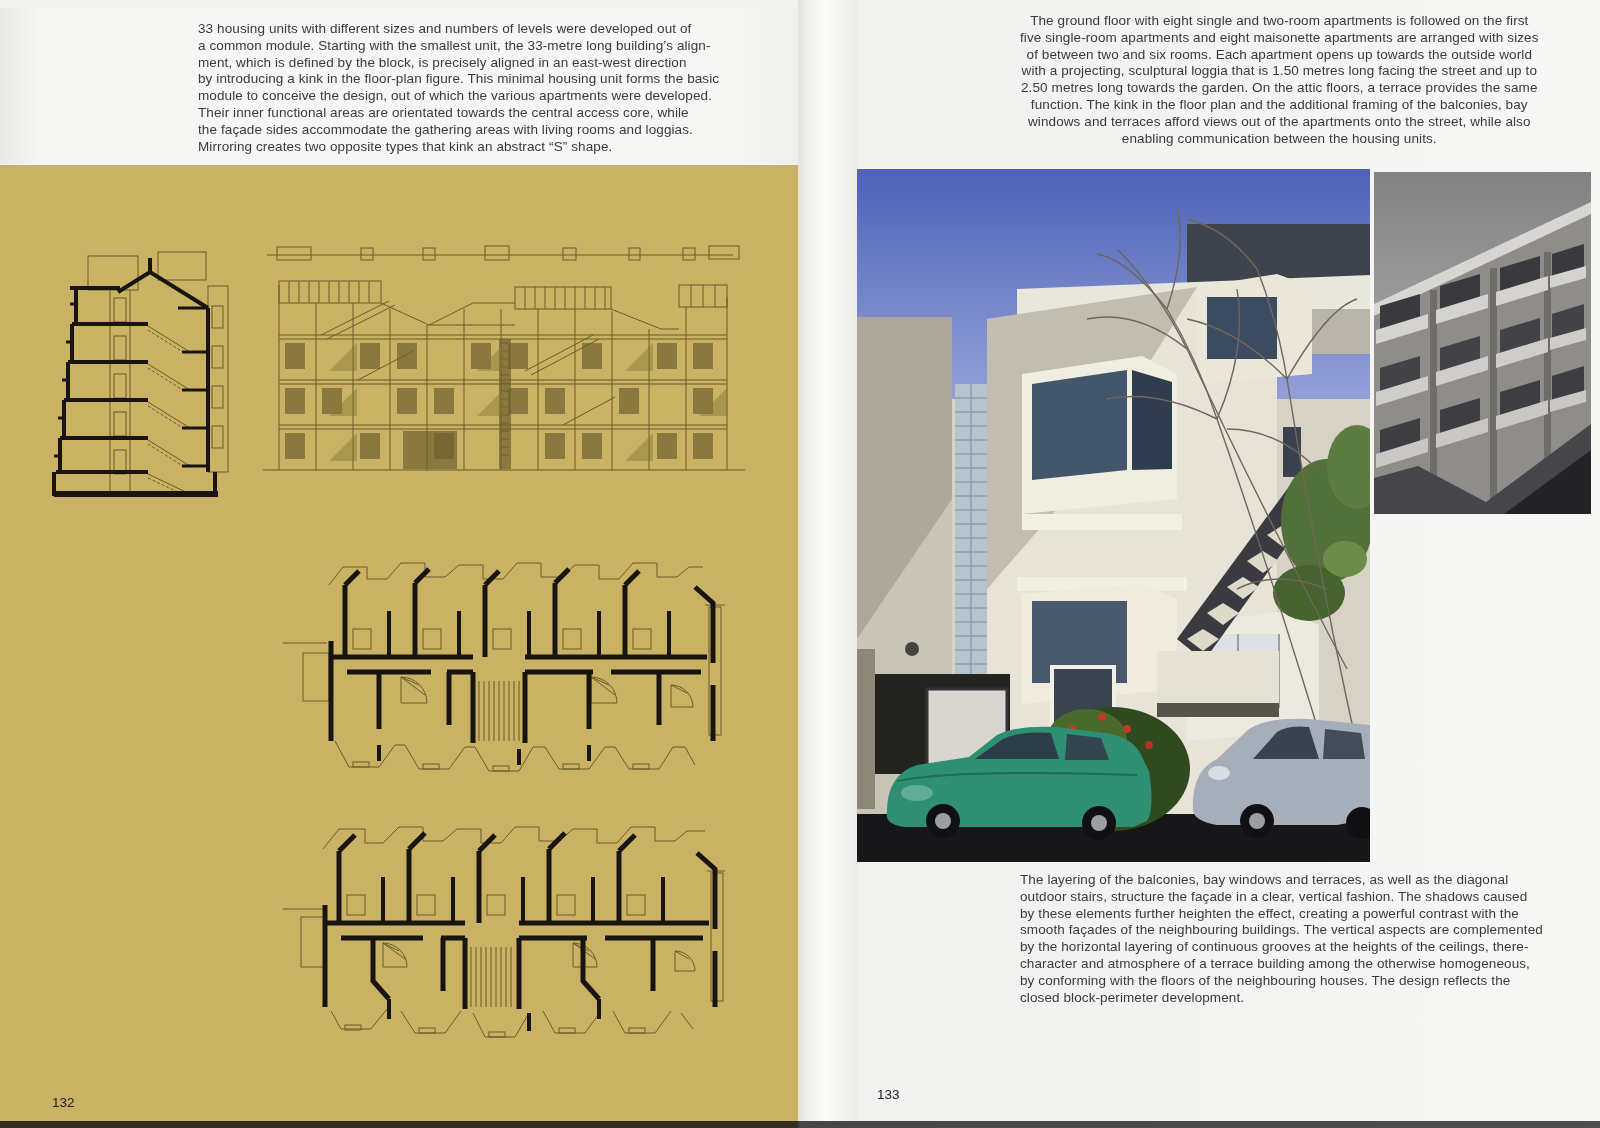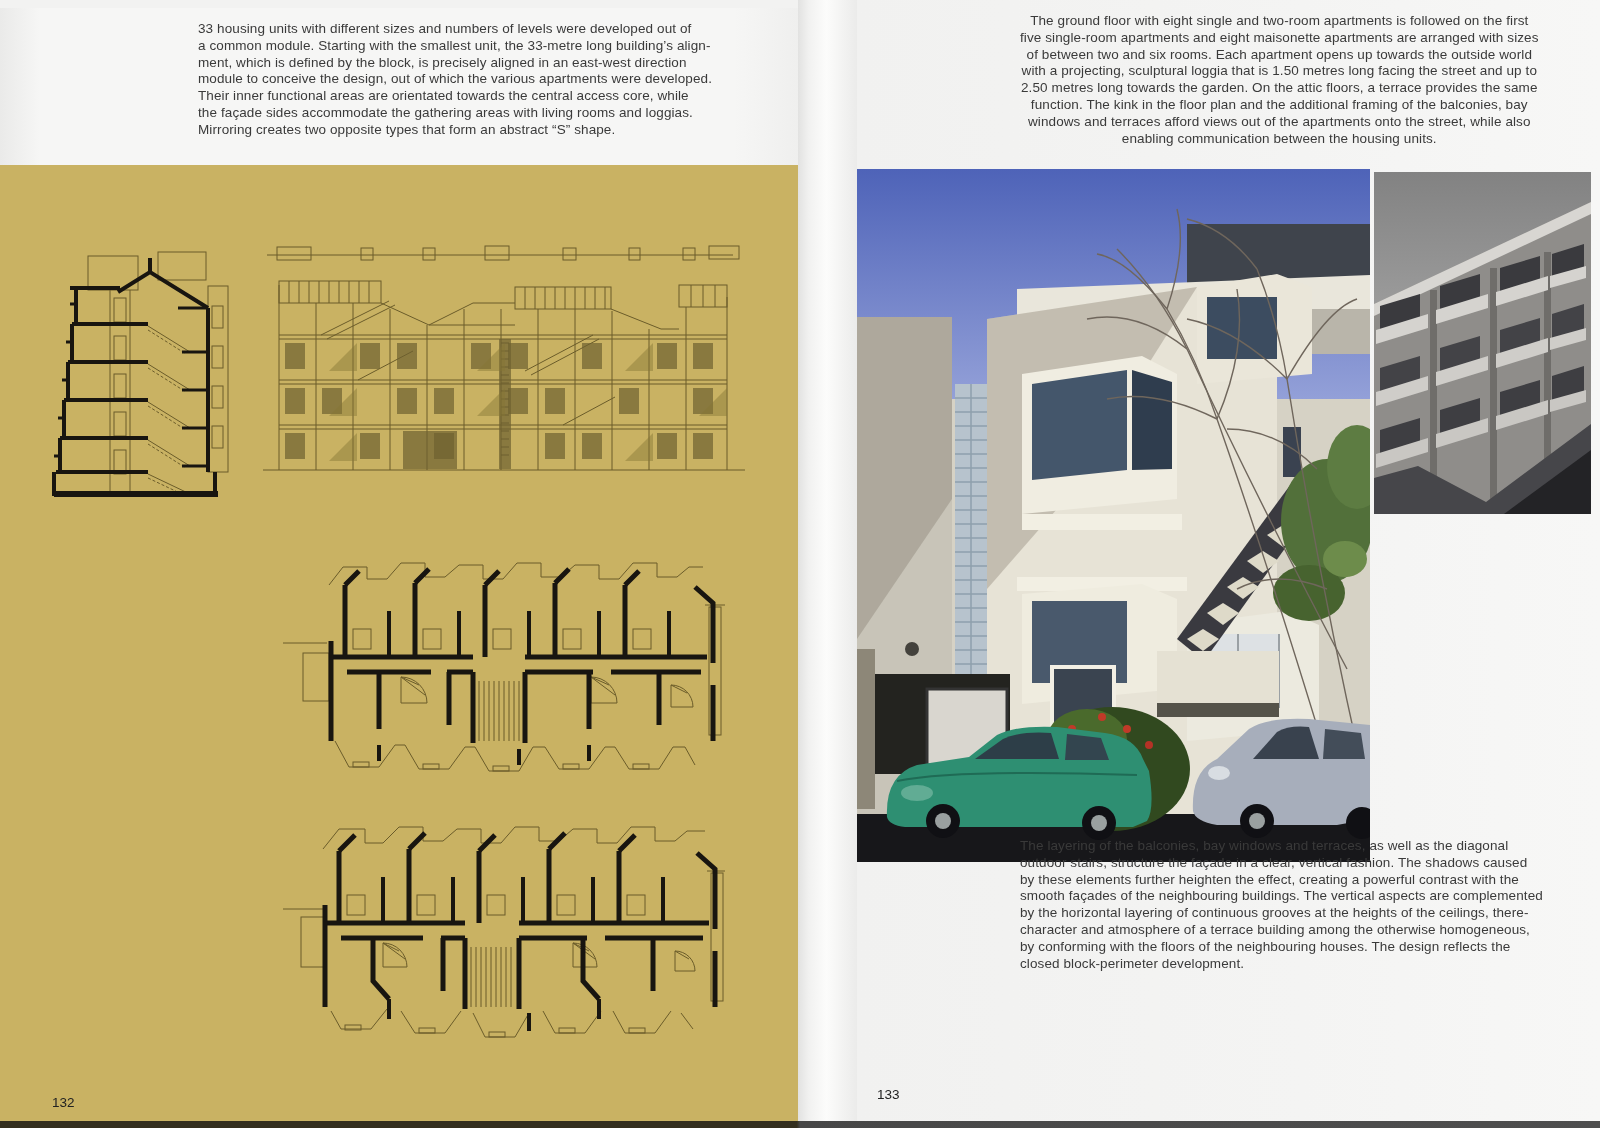--- a/index.html
+++ b/index.html
@@ -36,24 +36,25 @@
 <body>
 
 <div class="spread">
 
   <div class="page-left">
 
     <div class="para" style="left:198px;top:13px;">
       <div class="tl">33 housing units with different sizes and numbers of levels were developed out of</div>
       <div class="tl">a common module. Starting with the smallest unit, the 33-metre long building’s align-</div>
       <div class="tl">ment, which is defined by the block, is precisely aligned in an east-west direction</div>
+      <div class="tl">by introducing a kink in the floor-plan figure. This minimal housing unit forms the basic</div>
       <div class="tl">module to conceive the design, out of which the various apartments were developed.</div>
       <div class="tl">Their inner functional areas are orientated towards the central access core, while</div>
       <div class="tl">the façade sides accommodate the gathering areas with living rooms and loggias.</div>
-      <div class="tl">Mirroring creates two opposite types that form an abstract “S” shape.</div>
+      <div class="tl">Mirroring creates two opposite types that kink an abstract “S” shape.</div>
     </div>
 
     <div class="yellow-board"></div>
 
     <svg class="draw" style="left:30px;top:238px;width:205px;height:258px" viewBox="0 0 205 258">
       <g class="tn">
         <rect x="58" y="10" width="50" height="34"></rect>
         <rect x="128" y="6" width="48" height="28"></rect>
         <rect x="178" y="40" width="20" height="186"></rect>
         <rect x="182" y="60" width="11" height="22"></rect>
@@ -378,21 +379,21 @@
       <polygon points="178,204 210,194 210,220 178,230" fill="#3e3e42"></polygon>
       <polygon points="2,282 54,266 54,280 2,296" fill="#c9c7c3"></polygon>
       <polygon points="62,262 114,246 114,260 62,276" fill="#c9c7c3"></polygon>
       <polygon points="122,244 174,228 174,242 122,258" fill="#c9c7c3"></polygon>
       <polygon points="176,228 212,218 212,230 176,240" fill="#c9c7c3"></polygon>
     </g>
     <polygon points="0,342 0,306 44,294 112,330 217,252 217,342" fill="#46464a"></polygon>
     <polygon points="130,342 217,278 217,342" fill="#232326"></polygon>
   </svg>
 
-  <div class="para" style="left:1020px;top:838px;">
+  <div class="para" style="left:1020px;top:872px;">
     <div class="tl">The layering of the balconies, bay windows and terraces, as well as the diagonal</div>
     <div class="tl">outdoor stairs, structure the façade in a clear, vertical fashion. The shadows caused</div>
     <div class="tl">by these elements further heighten the effect, creating a powerful contrast with the</div>
     <div class="tl">smooth façades of the neighbouring buildings. The vertical aspects are complemented</div>
     <div class="tl">by the horizontal layering of continuous grooves at the heights of the ceilings, there-</div>
     <div class="tl">character and atmosphere of a terrace building among the otherwise homogeneous,</div>
     <div class="tl">by conforming with the floors of the neighbouring houses. The design reflects the</div>
     <div class="tl">closed block-perimeter development.</div>
   </div>
 

